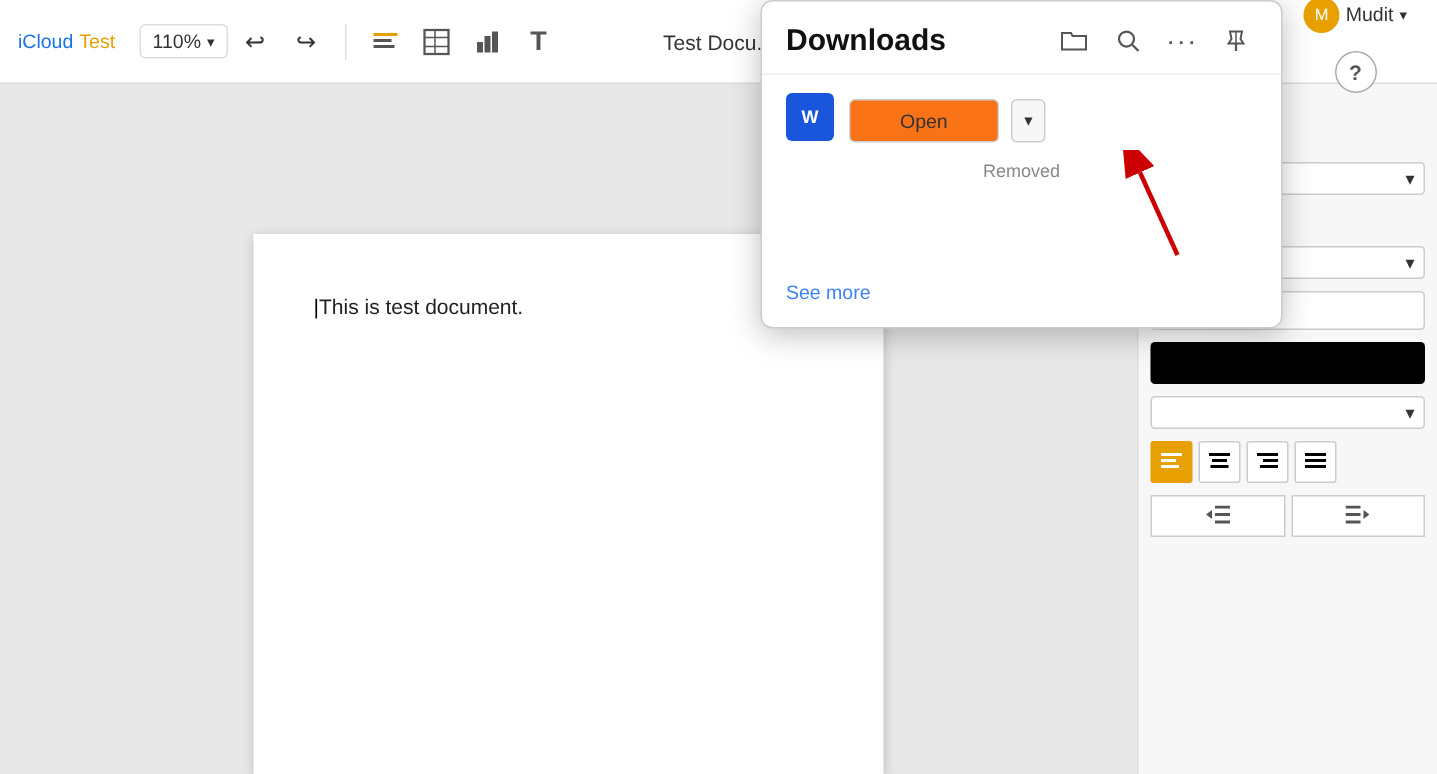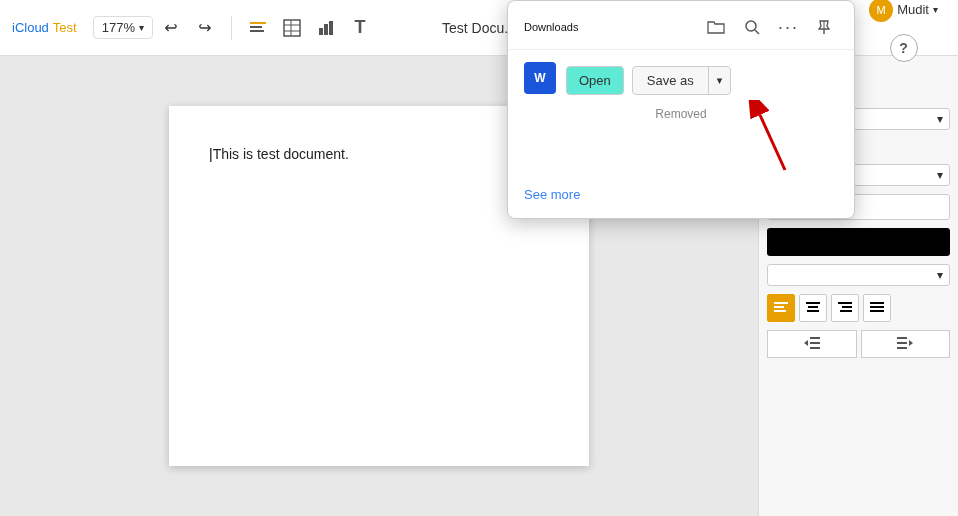--- a/index.html
+++ b/index.html
@@ -71,23 +71,22 @@
     .main-area {
       display: flex;
       height: calc(516px - 56px);
     }
 
     
     .doc-area {
       flex: 1;
       background: #e8e8e8;
       display: flex;
-      align-items: center;
+      align-items: flex-end;
       justify-content: center;
-      padding: 24px;
       overflow: hidden;
       position: relative;
     }
     .document-page {
       background: #fff;
       width: 420px;
       min-height: 360px;
       box-shadow: 0 2px 8px rgba(0,0,0,0.2);
       padding: 40px;
       font-size: 14px;
@@ -160,21 +159,21 @@
       border-radius: 8px;
       box-shadow: 0 4px 20px rgba(0,0,0,0.25);
       z-index: 100;
       overflow: hidden;
     }
     .popup-header {
       display: flex; align-items: center; justify-content: space-between;
       padding: 12px 16px 8px;
       border-bottom: 1px solid #eee;
     }
-    .popup-title { font-size: 11px; font-weight: 400; color: #111; }
+    .popup-title { font-size: 20px; font-weight: 700; color: #111; }
     .popup-header-icons { display: flex; gap: 8px; align-items: center; }
     .popup-icon-btn {
       width: 28px; height: 28px;
       border: none; background: transparent; cursor: pointer;
       display: flex; align-items: center; justify-content: center;
       font-size: 16px; color: #555; border-radius: 4px;
     }
     .popup-body { padding: 12px 16px; }
     .download-item {
       display: flex; align-items: flex-start; gap: 10px;
@@ -188,22 +187,22 @@
       flex-shrink: 0;
     }
     .download-question {
       font-size: 13px; color: #333; flex: 1;
       line-height: 1.4;
     }
     .download-actions {
       display: flex; gap: 8px; margin-top: 4px;
     }
     .open-btn {
-      padding: 6px 12px;
-      border: 1px solid #ccc; background: #5eead4;
+      padding: 6px 33px;
+      border: 1px solid #ccc; background: #f97316;
       border-radius: 4px; font-size: 13px; cursor: pointer;
       color: #333;
     }
     .save-as-btn {
       display: flex; align-items: center; gap: 0;
       border: 1px solid #ccc; border-radius: 4px; overflow: hidden;
       background: #f7f7f7; cursor: pointer;
     }
     .save-as-label {
       padding: 6px 14px;
@@ -238,21 +237,21 @@
 <body>
 
 <div class="top-bar">
   <div class="icloud-logo">
     <span class="icloud-text">iCloud</span>
     <span class="pages-text">Test</span>
   </div>
 
   <div class="toolbar-icons">
     <button class="zoom-btn">
-      <span>177%</span>
+      <span>110%</span>
       <span style="font-size:10px;">▾</span>
     </button>
     <button class="toolbar-btn">
       <span>↩</span>
     </button>
     <button class="toolbar-btn">
       <span>↪</span>
     </button>
     <div class="toolbar-divider"></div>
     <button class="toolbar-btn">
@@ -446,21 +445,20 @@
 
   <div class="popup-body">
     <div class="download-item">
       <div class="word-icon">
         <span>W</span>
       </div>
       <div style="flex:1;">
         <div class="download-actions">
           <button class="open-btn">Open</button>
           <div class="save-as-btn">
-            <span class="save-as-label">Save as</span>
             <span class="save-as-chevron">▾</span>
           </div>
         </div>
       </div>
     </div>
 
     <div style="height:60px;">
       <p class="popup-removed">Removed</p>
     </div>
   </div>

